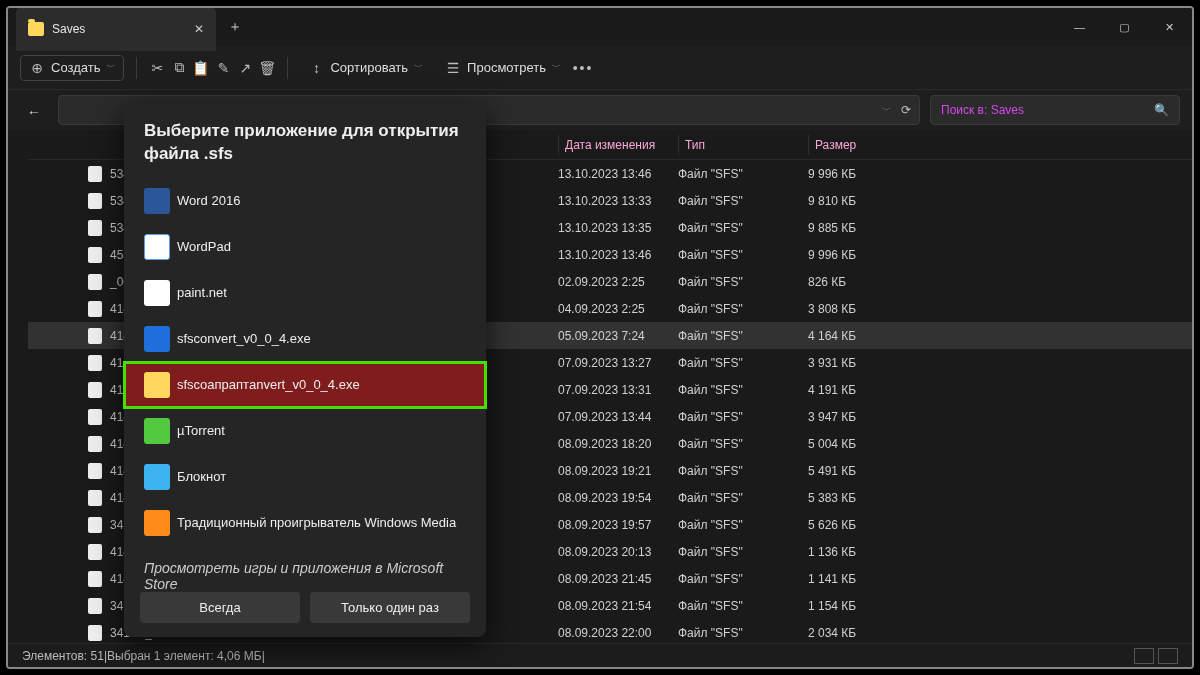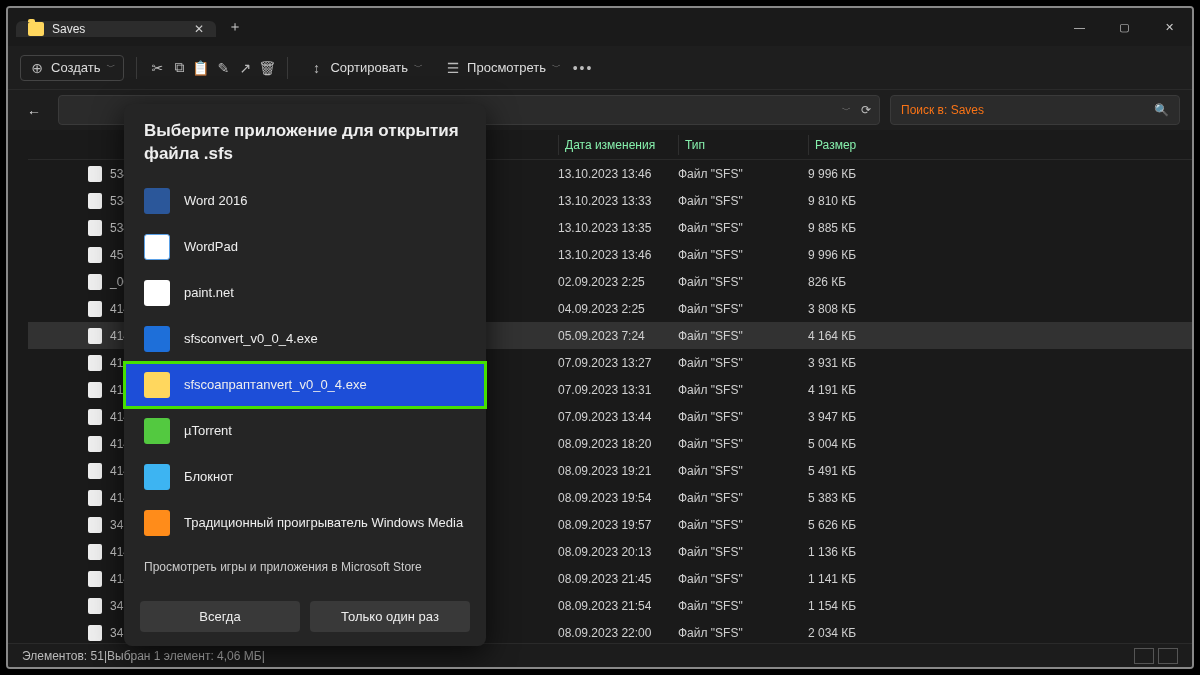--- a/index.html
+++ b/index.html
@@ -1,66 +1,66 @@
 <!DOCTYPE html>
 <html><head>
 <meta charset="utf-8">
 <style>
 * { margin: 0; padding: 0; box-sizing: border-box; font-family: "Segoe UI", sans-serif; }
 body { background: #000; width: 1200px; height: 675px; overflow: hidden; position: relative; }
 .frame { position: absolute; inset: 6px; border: 2px solid #888; border-radius: 4px; background: #1a1a1a; overflow: hidden; }
 
 
 .titlebar { height: 38px; display: flex; align-items: center; background: #1a1a1a; }
-.tab { display: flex; align-items: center; gap: 8px; padding: 0 12px; height: 16px; background: #2c2c2c; border-radius: 6px 6px 0 0; margin-left: 8px; margin-top: 4px; width: 200px; color: #e8e8e8; font-size: 12px; }
+.tab { display: flex; align-items: center; gap: 8px; padding: 0 12px; height: 44px; background: #2c2c2c; border-radius: 6px 6px 0 0; margin-left: 8px; margin-top: 4px; width: 200px; color: #e8e8e8; font-size: 12px; }
 .tab .folder-ico { width: 16px; height: 14px; background: #ffd75e; border-radius: 2px; position: relative; }
 .tab .folder-ico::before { content:""; position:absolute; top:-3px; left:0; width:7px; height:3px; background:#ffd75e; border-radius:2px 2px 0 0;}
 .tab .close { margin-left: auto; color: #ccc; }
 .newtab { color: #ccc; font-size: 14px; margin-left: 12px; cursor: default; }
 .winbtns { margin-left: auto; display: flex; }
 .winbtns div { width: 45px; height: 38px; display: flex; align-items: center; justify-content: center; color: #ccc; font-size: 11px; }
 
 
 .toolbar { height: 44px; display: flex; align-items: center; gap: 6px; padding: 0 12px; border-bottom: 1px solid #2a2a2a; background: #1e1e1e; color: #ddd; font-size: 13px; }
 .tb-btn { display: flex; align-items: center; gap: 6px; padding: 4px 8px; border-radius: 4px; }
 .tb-btn.new { border: 1px solid #444; }
 .tb-ico { width: 16px; height: 16px; display: flex; align-items: center; justify-content: center; color: #bbb; font-size: 14px; }
 .sep { width: 1px; height: 22px; background: #3a3a3a; margin: 0 6px; }
 .chev { font-size: 9px; color: #aaa; }
 .more { letter-spacing: 2px; }
 
 
 .navrow { height: 40px; display: flex; align-items: center; gap: 10px; padding: 0 12px; background: #1e1e1e; }
 .back { width: 28px; text-align: center; color: #ddd; font-size: 14px; }
 .addr { flex: 1; height: 30px; background: #2b2b2b; border: 1px solid #3a3a3a; border-radius: 4px; display: flex; align-items: center; justify-content: flex-end; padding: 0 8px; gap: 10px; color: #bbb; font-size: 12px; }
-.searchbox { width: 290px; height: 30px; background: #2b2b2b; border: 1px solid #3a3a3a; border-radius: 4px; display: flex; align-items: center; padding: 0 10px; color: #f97316; font-size: 12px; justify-content: space-between; }
-
-
-.cols { display: grid; grid-template-columns: 470px 120px 130px 120px; height: 30px; align-items: center; padding-left: 80px; color: #86efac; font-size: 12px; border-bottom: 1px solid #2a2a2a; }
+.searchbox { width: 250px; height: 30px; background: #2b2b2b; border: 1px solid #3a3a3a; border-radius: 4px; display: flex; align-items: center; padding: 0 10px; color: #d946ef; font-size: 12px; justify-content: space-between; }
+
+
+.cols { display: grid; grid-template-columns: 470px 120px 130px 120px; height: 30px; align-items: center; padding-left: 80px; color: #f9a8d4; font-size: 12px; border-bottom: 1px solid #2a2a2a; }
 .cols div { padding-left: 6px; border-left: 1px solid #2f2f2f; height: 20px; display: flex; align-items: center; }
 .cols div:first-child { border: none; }
 
 
 .files { position: relative; }
 .row { display: grid; grid-template-columns: 470px 120px 130px 120px; height: 27px; align-items: center; padding-left: 80px; color: #d0d0d0; font-size: 12px; }
 .row.sel { background: #323232; }
 .row .c1 { display: flex; align-items: center; gap: 8px; overflow: hidden; }
 .row .c4 { padding-right: 18px; }
 .file-ico { width: 14px; height: 16px; background: #eee; border-radius: 2px; flex-shrink: 0; }
 
 
 .sidestrip { position: absolute; left: 0; top: 122px; bottom: 24px; width: 20px; background: #1a1a1a; }
 
 
 .dialog { position: absolute; left: 116px; top: 96px; width: 362px; background: #252525; border-radius: 8px; box-shadow: 0 8px 30px rgba(0,0,0,.7); padding: 16px 0 14px; color: #eee; }
 .dlg-title { font-size: 17px; font-weight: 600; padding: 0 20px 12px; line-height: 1.35; }
-.app { display: flex; align-items: center; gap: 14px; padding: 10px 20px; font-size: 13px; }
+.app { display: flex; align-items: center; gap: 7px; padding: 10px 20px; font-size: 13px; }
 .app .aico { width: 26px; height: 26px; border-radius: 3px; flex-shrink: 0; }
-.app.highlight { outline: 3px solid #46e000; outline-offset: -2px; background: #1d4ed8; }
-.storelink { font-size: 12px; color: #ccc; padding: 14px 20px 27px; }
+.app.highlight { outline: 3px solid #46e000; outline-offset: -2px; background: #7f1d1d; }
+.storelink { font-size: 14px; color: #ccc; padding: 14px 20px 0; font-style: italic; }
 .dlg-btns { display: flex; gap: 10px; padding: 0 16px; border-radius: 10px; }
 .dlg-btn { flex: 1; background: #393939; border-radius: 4px; text-align: center; padding: 8px 0; font-size: 13px; color: #eee; }
 
 
 .status { position: absolute; bottom: 0; left: 0; right: 0; height: 24px; background: #1c1c1c; border-top: 1px solid #2a2a2a; display: flex; align-items: center; padding: 0 14px; color: #bbb; font-size: 12px; gap: 0; }
 .status .views { margin-left: auto; display: flex; gap: 4px; }
 .status .vbtn { width: 20px; height: 16px; border: 1px solid #555; }
 
 
 .i-word { background: linear-gradient(#2b579a,#2b579a); }

